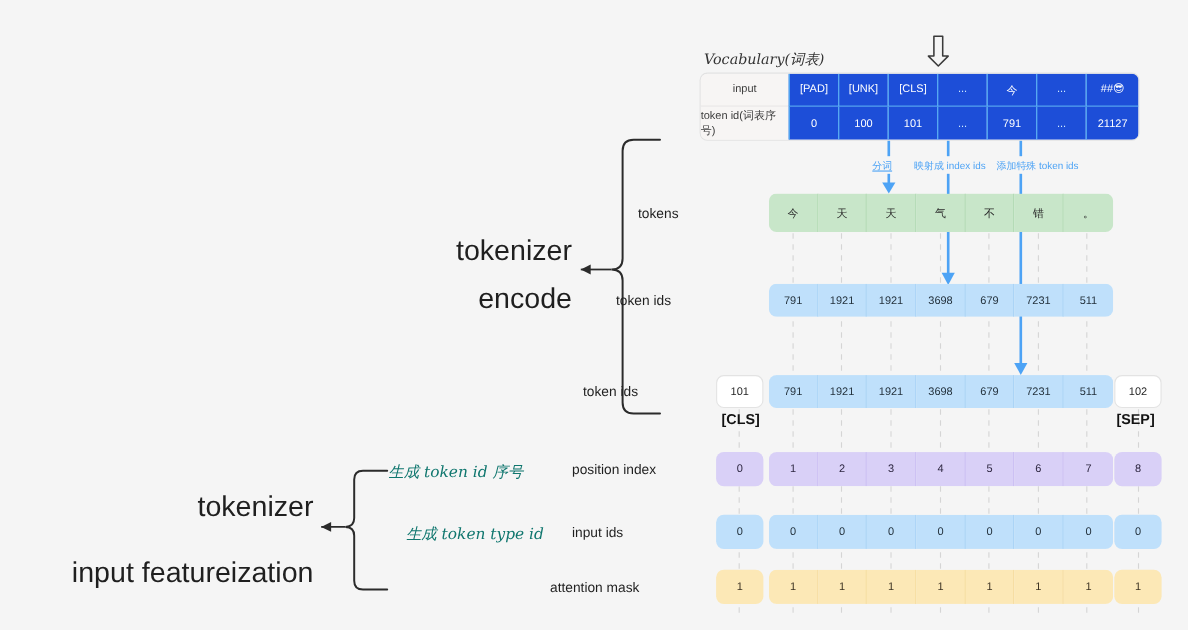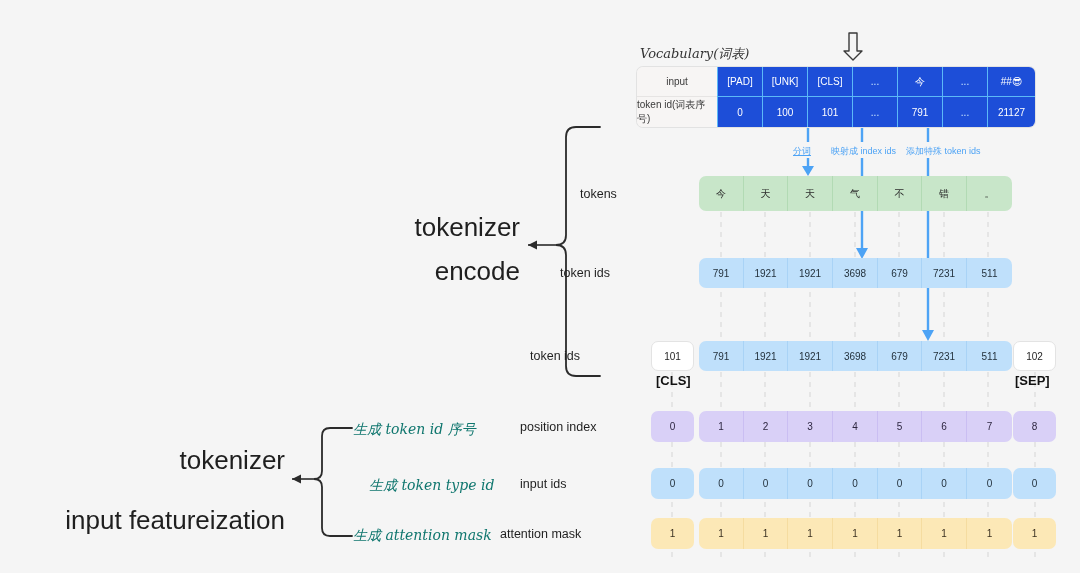--- a/index.html
+++ b/index.html
@@ -273,15 +273,14 @@
   <div class="abs single yellow-s" style="left:1013px;top:518px;width:43px;height:31px;">1</div>
 
   <div class="abs bigcap" style="left:260px;top:212px;width:260px;">tokenizer</div>
   <div class="abs bigcap" style="left:260px;top:256px;width:260px;">encode</div>
 
   <div class="abs bigcap" style="left:10px;top:445px;width:275px;">tokenizer</div>
   <div class="abs bigcap" style="left:10px;top:490px;width:275px;margin-top:15px;">input featureization</div>
 
   <div class="abs handwrite" style="left:353px;top:421px;">生成 token id 序号</div>
   <div class="abs handwrite" style="left:369px;top:477px;">生成 token type id</div>
-  <div class="abs handwrite" style="left:353px;top:527px;">生成 attention mask</div>
 
 </div>
 
 </body></html>

